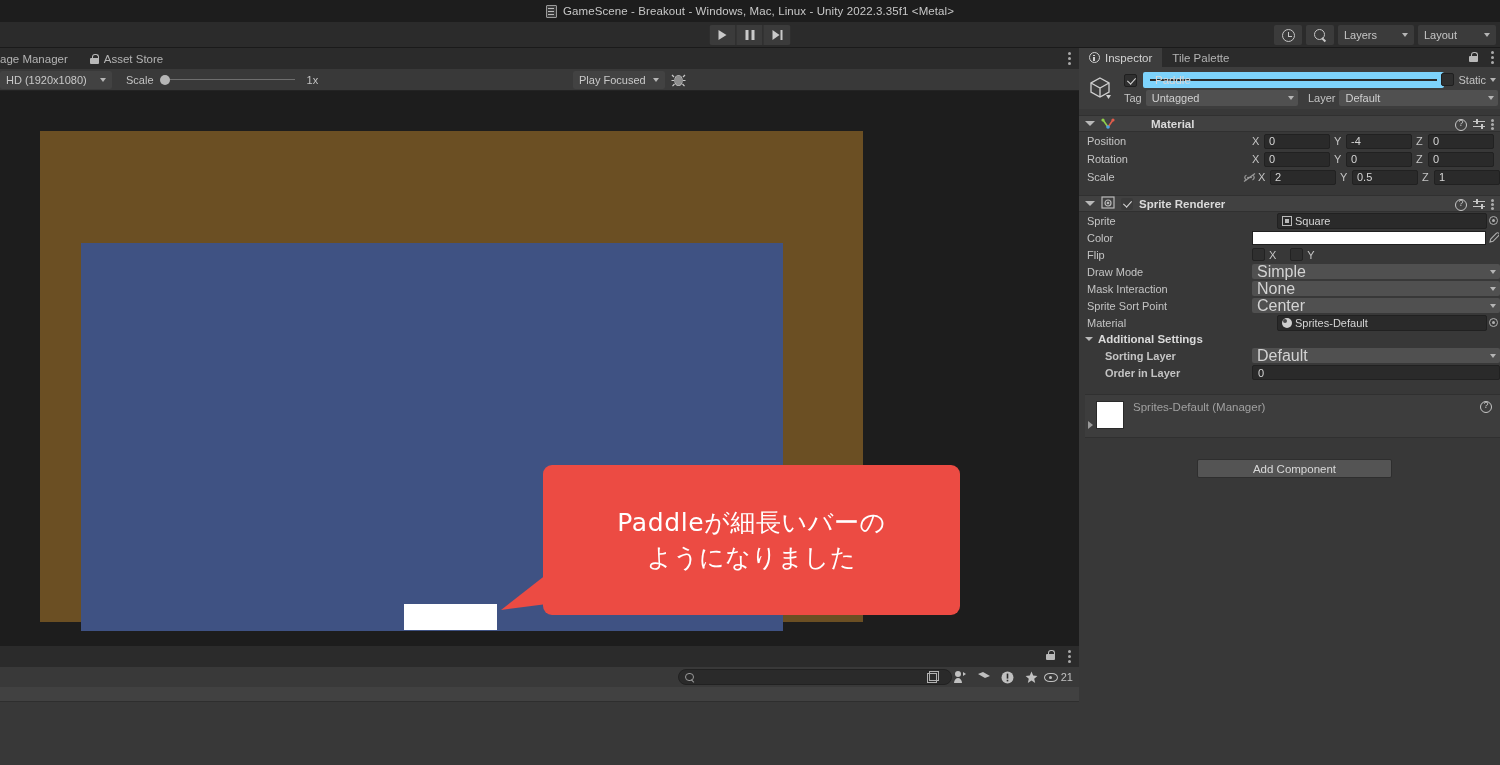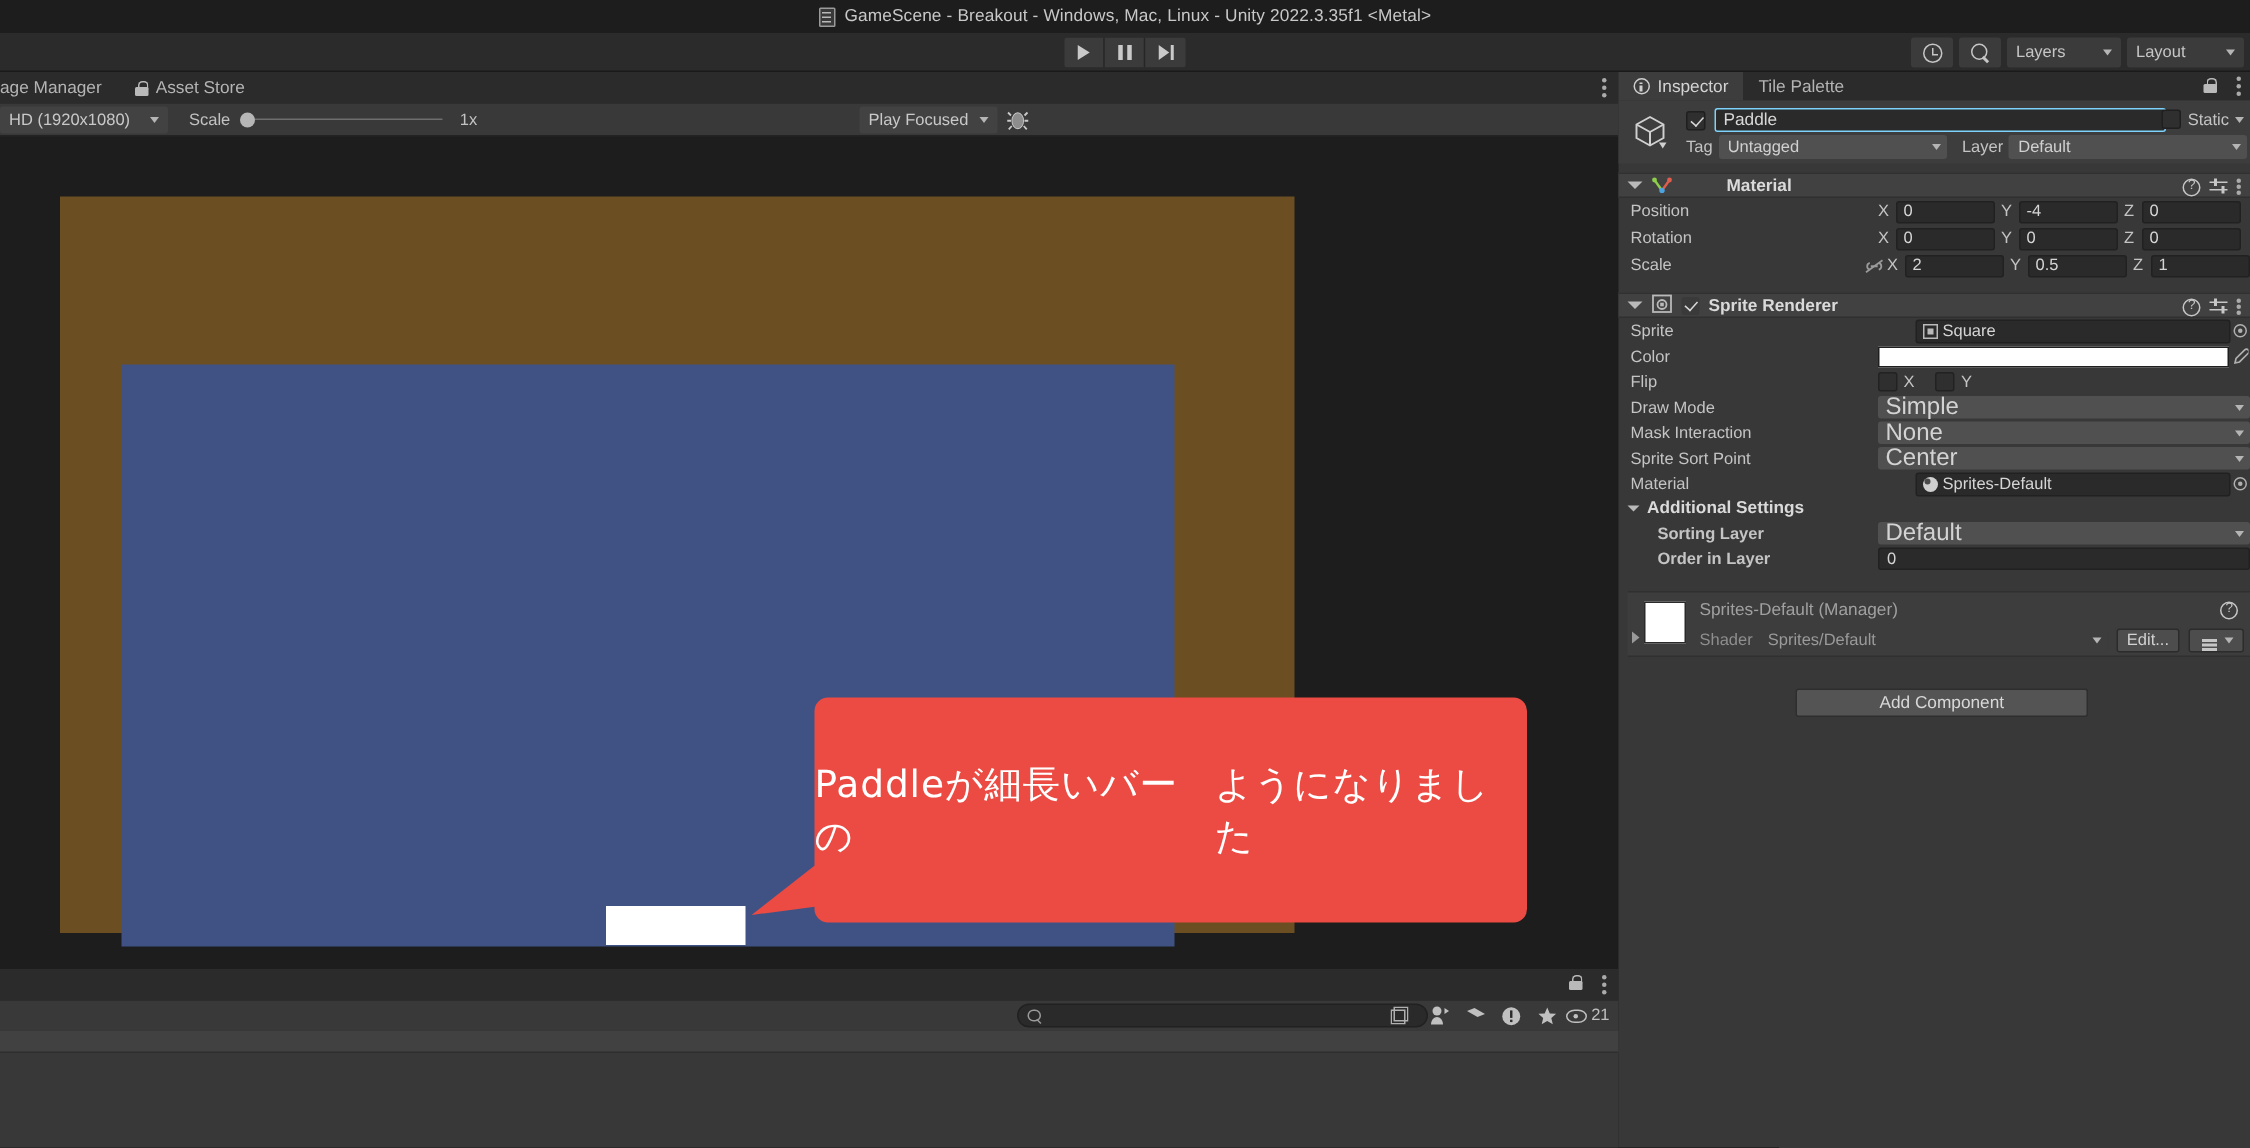--- a/index.html
+++ b/index.html
@@ -130,23 +130,23 @@
     position:absolute; left:41px; top:112px; width:702px; height:388px;
     background:#3f5283;
   }
   .paddle {
     position:absolute; left:364px; top:473px; width:93px; height:26px;
     background:#ffffff;
   }
 
   
   .bubble {
-    position:absolute; left:543px; top:374px; width:475px; height:150px;
+    position:absolute; left:543px; top:374px; width:417px; height:150px;
     background:#ec4b43; border-radius:9px;
-    display:flex; flex-direction:row; align-items:center; justify-content:center;
+    display:flex; flex-direction:column; align-items:center; justify-content:center;
     color:#fff;
   }
   .bubble .line {
     font-size:25px; line-height:1.42; letter-spacing:.6px;
     font-family:"DejaVu Sans","Liberation Sans",sans-serif;
     font-weight:400;
   }
   .bubble-tail {
     position:absolute; left:501px; top:483px; width:46px; height:41px;
   }
@@ -214,21 +214,21 @@
   }
   .chk {
     width:13px; height:13px; background:#2f2f2f; border:1px solid #1f1f1f; border-radius:2px;
     position:relative; flex:none;
   }
   .chk.on::after{
     content:""; position:absolute; left:3.5px; top:1.5px; width:4px; height:7px;
     border:solid #d8d8d8; border-width:0 1.7px 1.7px 0; transform:rotate(42deg);
   }
   .namefield {
-    flex:1; height:16px; background:#2a2a2a; border:1px solid #7dd3fc; border-radius:2px;
+    flex:1; height:16px; background:#2a2a2a; border:7px solid #7dd3fc; border-radius:2px;
     display:flex; align-items:center; padding:0 5px; color:#d8d8d8; font-size:11.5px;
   }
   .static-wrap { position:absolute; right:4px; top:6px; display:flex; align-items:center; gap:4px; color:#c4c4c4; }
   .row-tag {
     position:absolute; left:45px; top:23px; right:2px; height:16px;
     display:flex; align-items:center; gap:4px;
   }
   .fld-label { color:#c4c4c4; font-size:11px; white-space:nowrap; }
   .dd {
     height:16px; background:#505050; border-radius:2px; display:flex; align-items:center;
@@ -741,35 +741,19 @@
       </div>
     </div>
 
   </div>
 
   <div class="matblock">
     <span class="mat-arrow"></span>
     <div class="mat-swatch"></div>
     <div class="mat-title">Sprites-Default (Manager)</div>
     <span class="help-ico mat-help"></span>
-    <div class="shader-row">
-      <span class="shader-lbl">Shader</span>
-      <span class="shader-dd">
-        <span>Sprites/Default</span>
-        <span class="caret"></span>
-      </span>
-      <span class="sbtn">
-        <span>Edit...</span>
-      </span>
-      <span class="sbtn">
-        <span class="menu-ico">
-            <i></i>
-          </span>
-        <span class="caret" style="margin-left:4px;"></span>
-      </span>
-    </div>
   </div>
 
   <div class="addcomp">
     <span>Add Component</span>
   </div>
 
 </div>
 
 </body></html>

